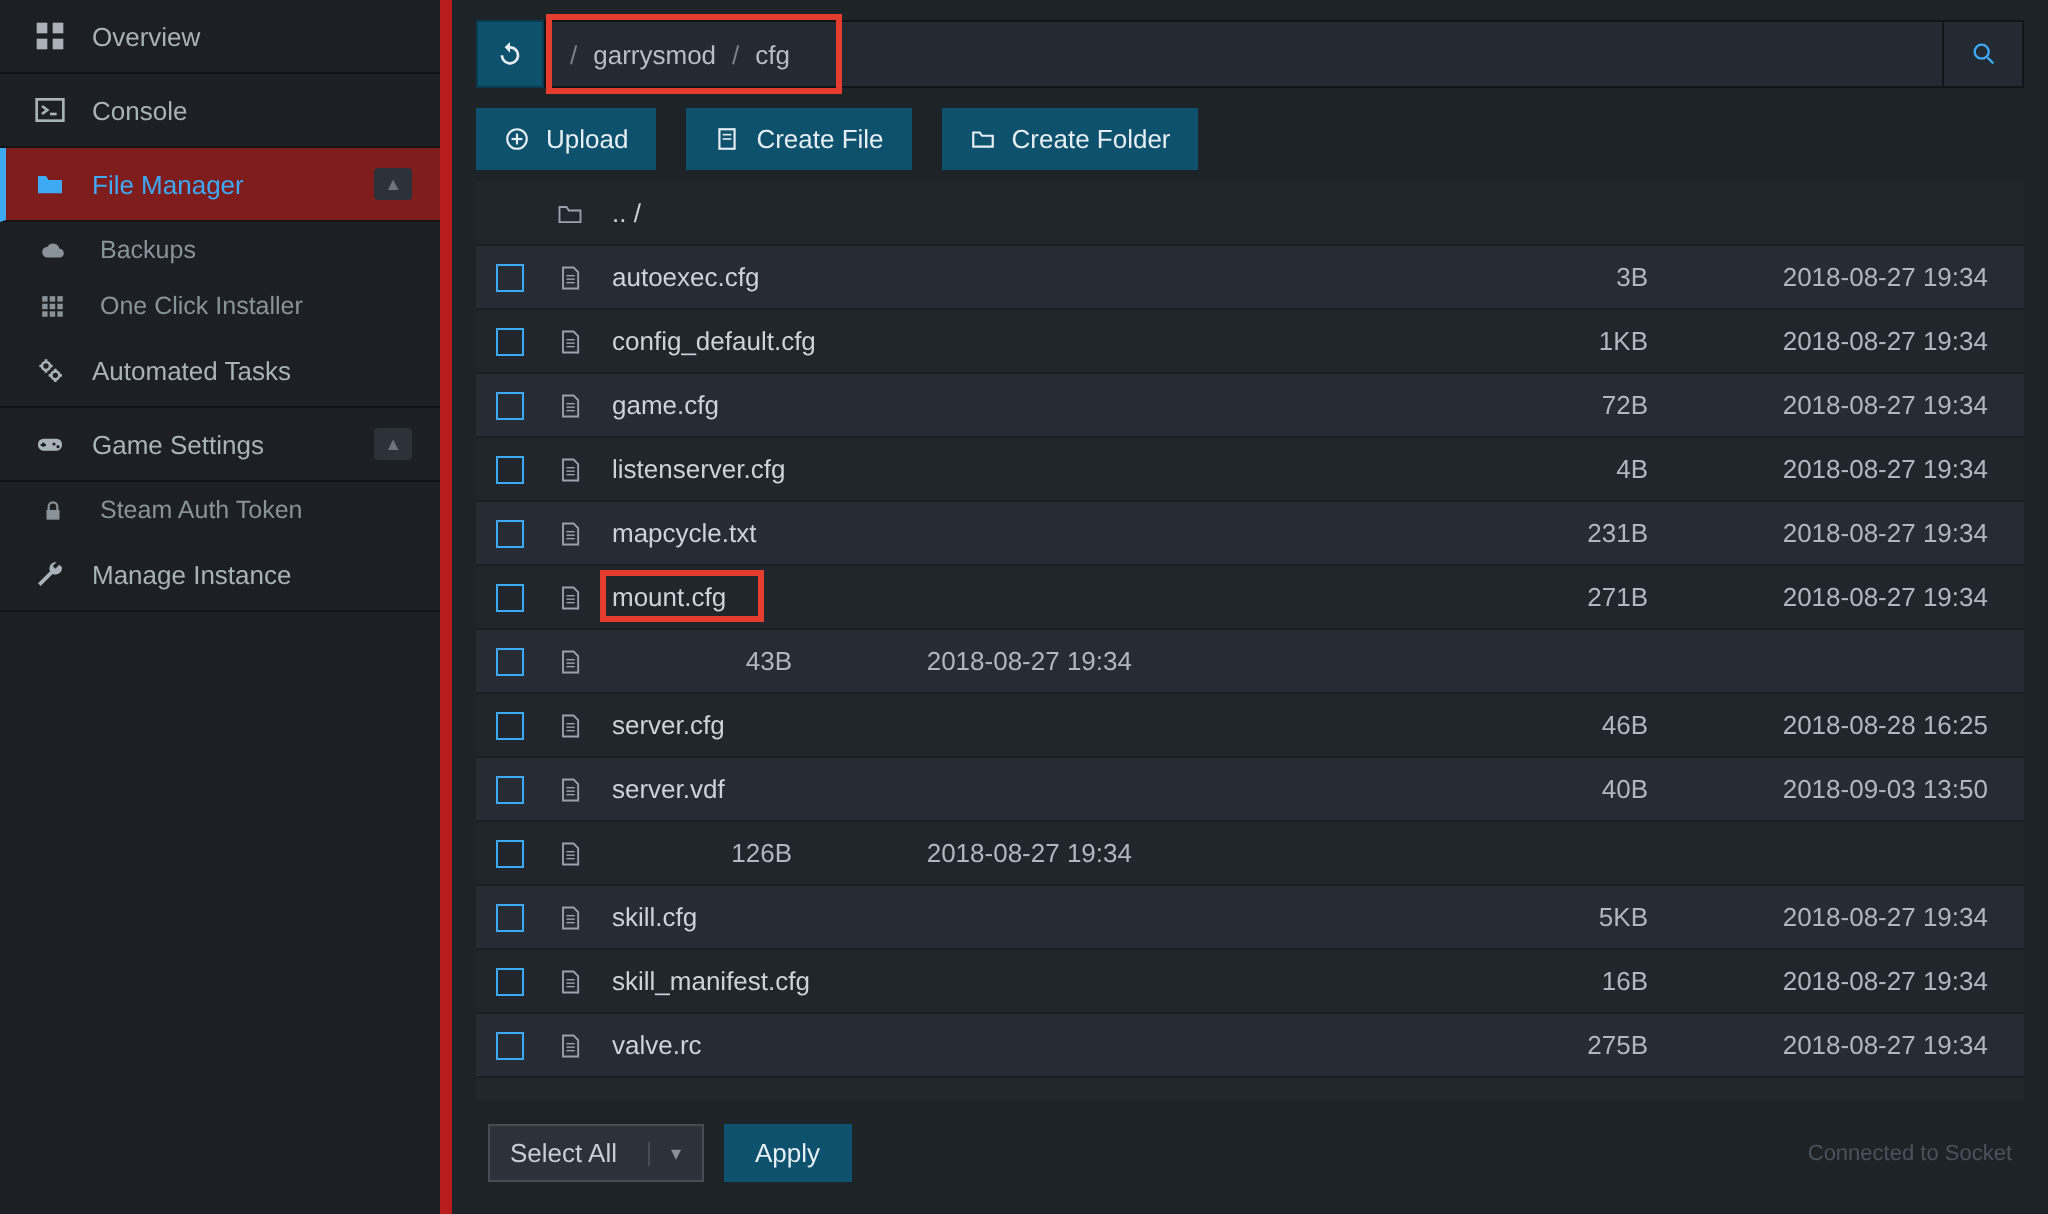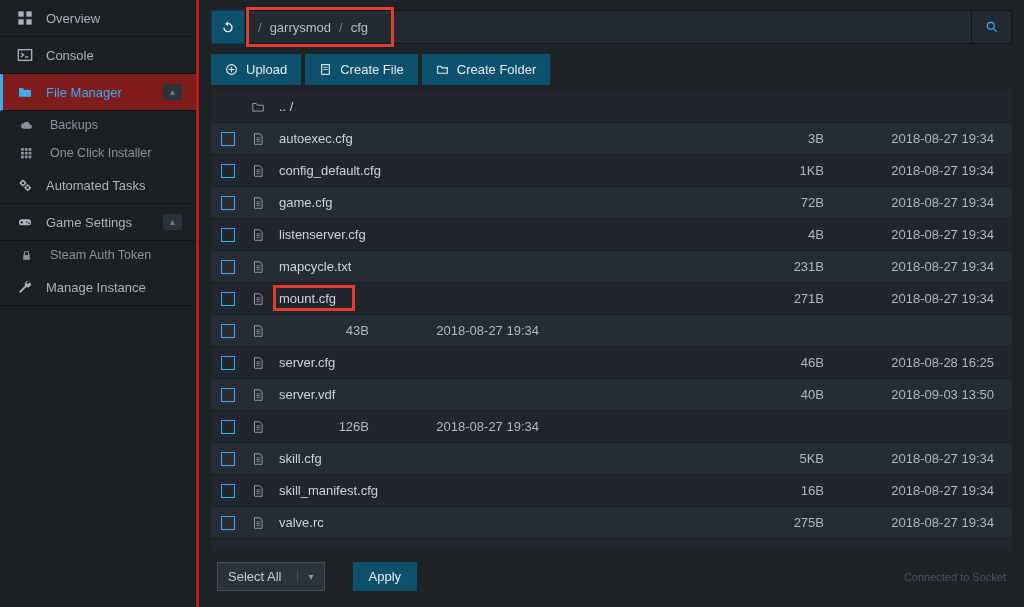--- a/index.html
+++ b/index.html
@@ -7,25 +7,25 @@
     font-family: -apple-system, BlinkMacSystemFont, "Segoe UI", Arial, sans-serif;
     background: #1a1d21;
     color: #c8ced4;
     font-size: 13px;
     width: 1024px;
     height: 607px;
     overflow: hidden;
     display: flex;
   }
   .sidebar {
-    width: 199px;
+    width: 226px;
     background: #1c2024;
     display: flex;
     flex-direction: column;
-    border-right: 3px solid #b91c1c;
+    border-right: 6px solid #b91c1c;
   }
   .nav-item {
     display: flex;
     align-items: center;
     padding: 10px 14px;
     cursor: pointer;
     color: #aab2b9;
     border-bottom: 1px solid #121417;
     position: relative;
   }
@@ -113,21 +113,21 @@
     border: 1px solid #11151a;
     border-left: none;
     display: flex;
     align-items: center;
     justify-content: center;
     color: #3ea9f5;
     cursor: pointer;
   }
   .toolbar {
     display: flex;
-    gap: 4px;
+    gap: 15px;
     margin-bottom: 6px;
   }
   .tbtn {
     background: #0e516c;
     color: #e6eef5;
     border: none;
     padding: 8px 14px;
     display: flex;
     align-items: center;
     gap: 8px;
@@ -187,21 +187,21 @@
     padding: 0;
     border: 3px solid #e43d30;
     width: 82px;
     height: 26px;
     pointer-events: none;
   }
   .footer {
     display: flex;
     align-items: center;
     padding: 12px 6px 6px 6px;
-    gap: 28px;
+    gap: 10px;
   }
   .select-wrap {
     background: #2b323a;
     border: 1px solid #454d55;
     padding: 6px 10px;
     display: flex;
     align-items: center;
     gap: 16px;
     color: #c8ced4;
     cursor: pointer;

